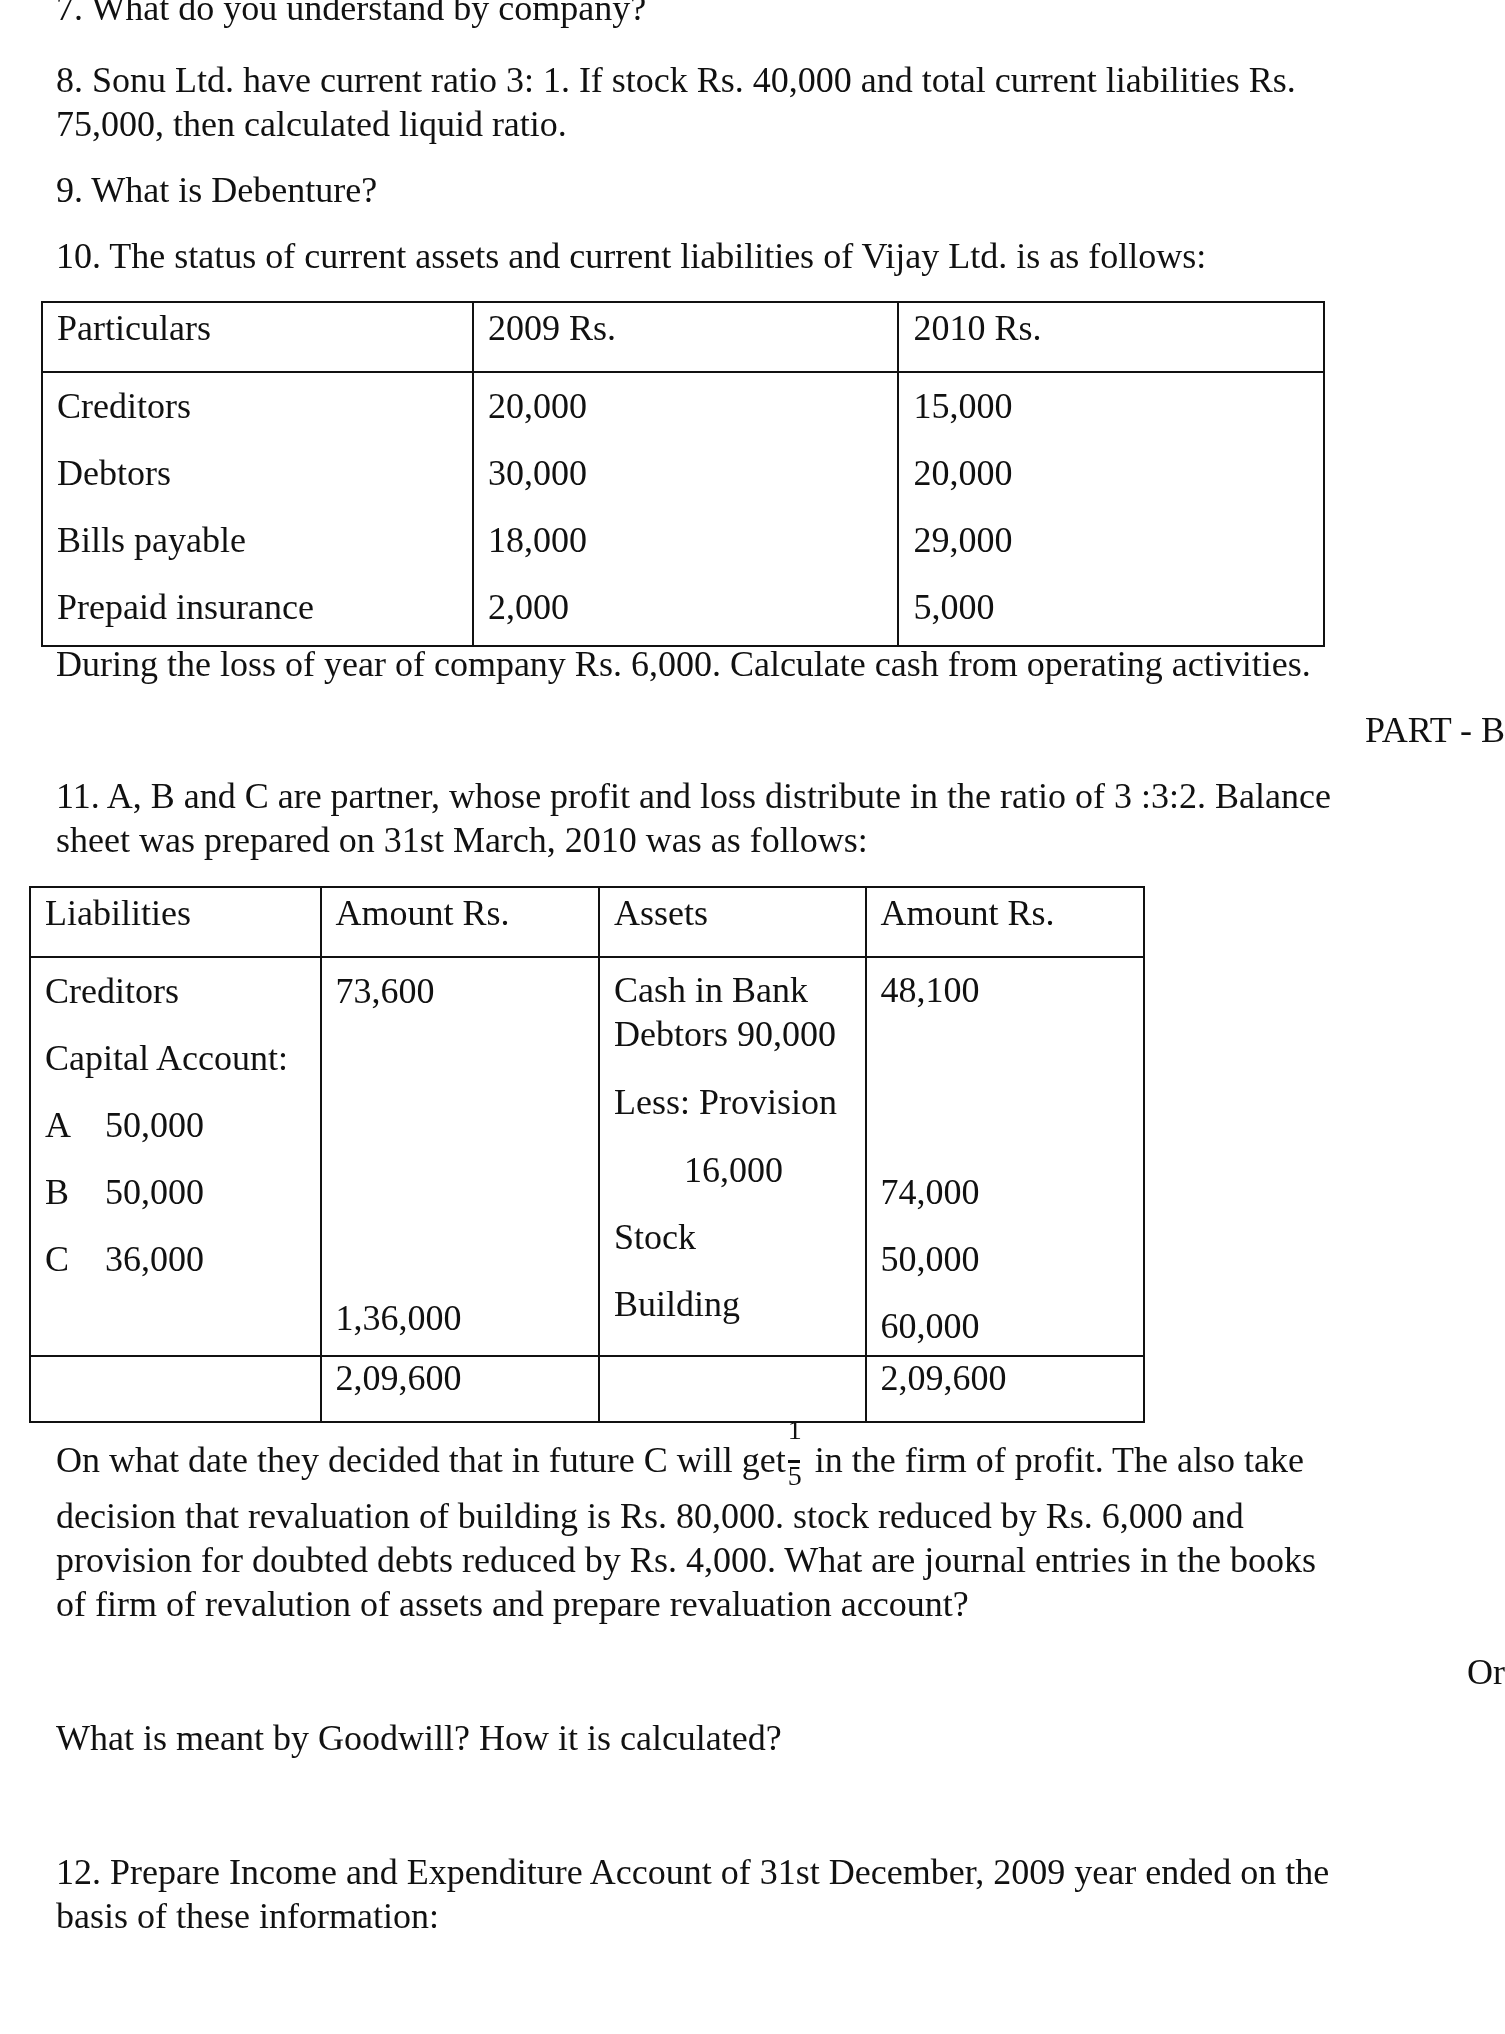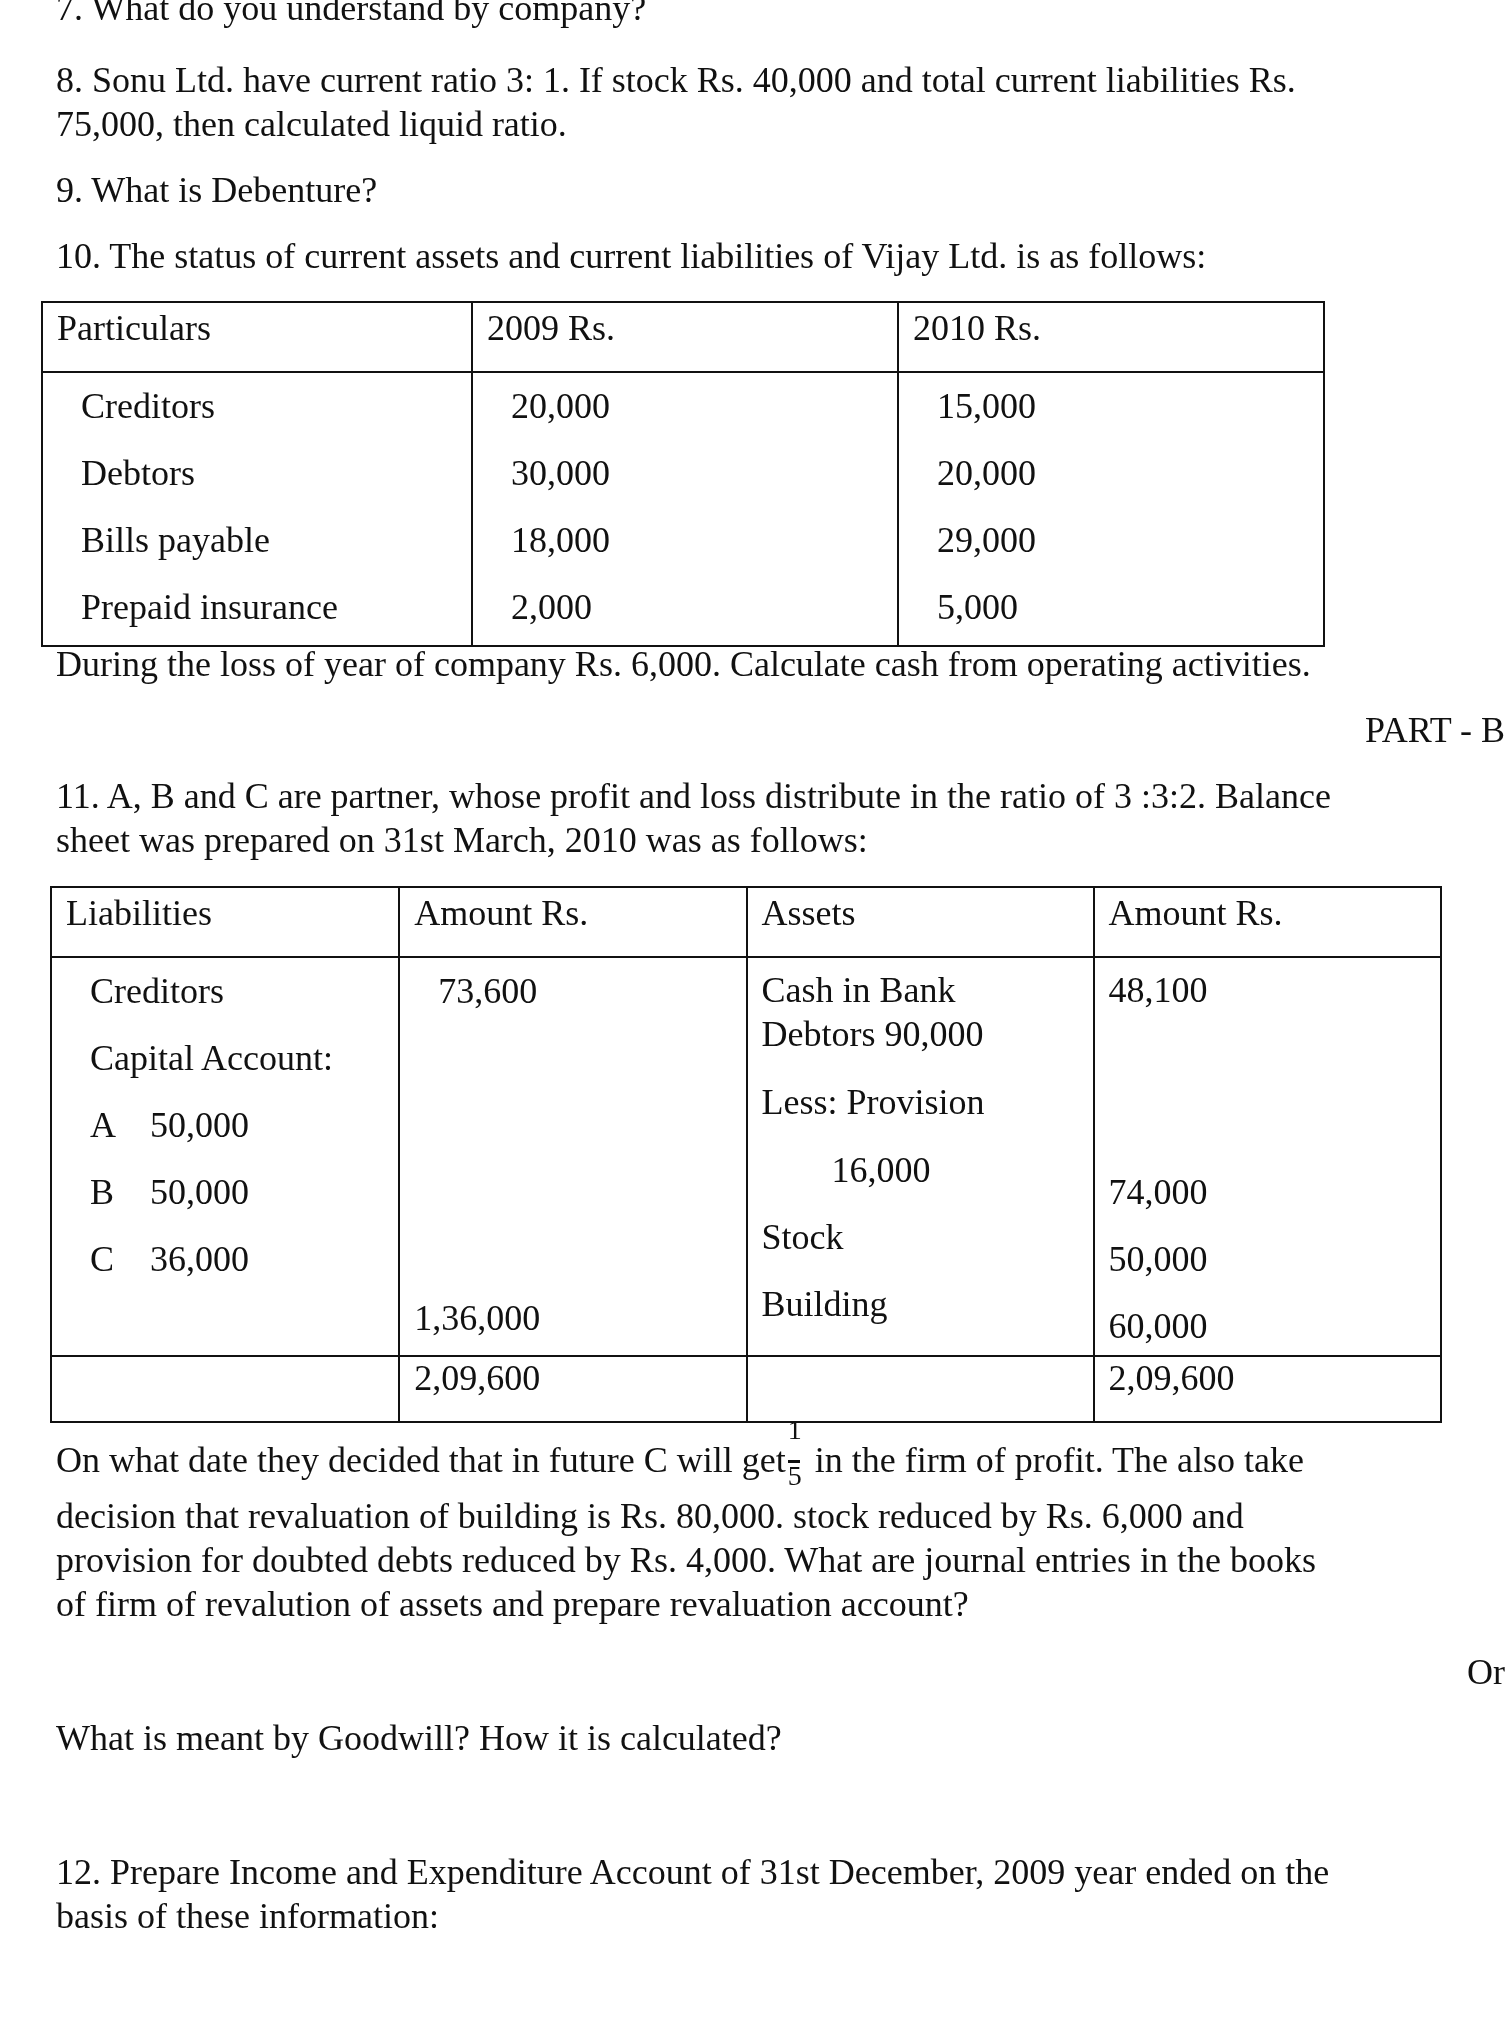--- a/index.html
+++ b/index.html
@@ -6,26 +6,26 @@
   body { width:1505px; height:2034px; position:relative; overflow:hidden;
          font-family:"Liberation Serif", "DejaVu Serif", serif; color:#111; font-size:36px; }
   .line { position:absolute; left:56px; white-space:nowrap; line-height:44px; }
   .center { position:absolute; left:0; width:1505px; text-align:right; line-height:44px; }
   table { position:absolute; border-collapse:collapse; font-size:36px; }
   td { border:2px solid #111; vertical-align:top; padding:4px 14px; }
   .t1 { left:41px; top:301px; width:1284px; }
   .t1 td { width:428px; }
   .t1 .hdr td { height:60px; }
   .t1 .body td { line-height:67px; padding-top:0; height:265px; }
-  .t2 { left:50px; top:886px; width:1392px; }
+  .t2 { left:29px; top:886px; width:1116px; }
   .t2 td { width:320px; }
   .t2 .hdr td { height:60px; }
   .t2 .body td { height:393px; padding-top:0; }
   .t2 .tot td { height:60px; padding-top:0; }
-  .cell-line { display:block; line-height:44px;margin-left:24px; }
+  .cell-line { display:block; line-height:44px; }
   .frac { display:inline-block; position:relative; width:20px; height:44px; vertical-align:top; }
   .frac .num { position:absolute; top:-22px; left:2px; font-size:28px; line-height:28px; }
   .frac .bar { position:absolute; top:22px; left:2px; width:12px; height:3px; background:#111; }
   .frac .den { position:absolute; top:24px; left:2px; font-size:28px; line-height:28px; }
 </style>
 </head>
 <body>
 
 <div class="line" style="top:-14px">7. What do you understand by company?</div>
 <div class="line" style="top:58px">8. Sonu Ltd. have current ratio 3: 1. If stock Rs. 40,000 and total current liabilities Rs.</div>

